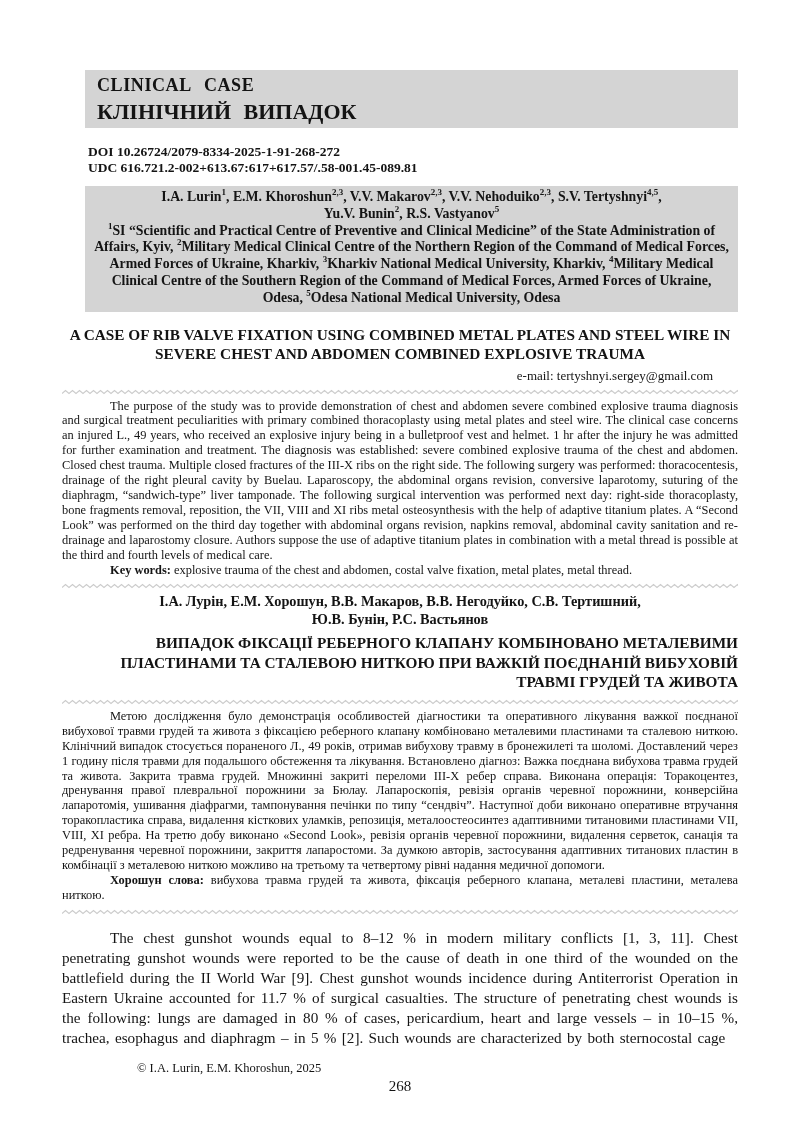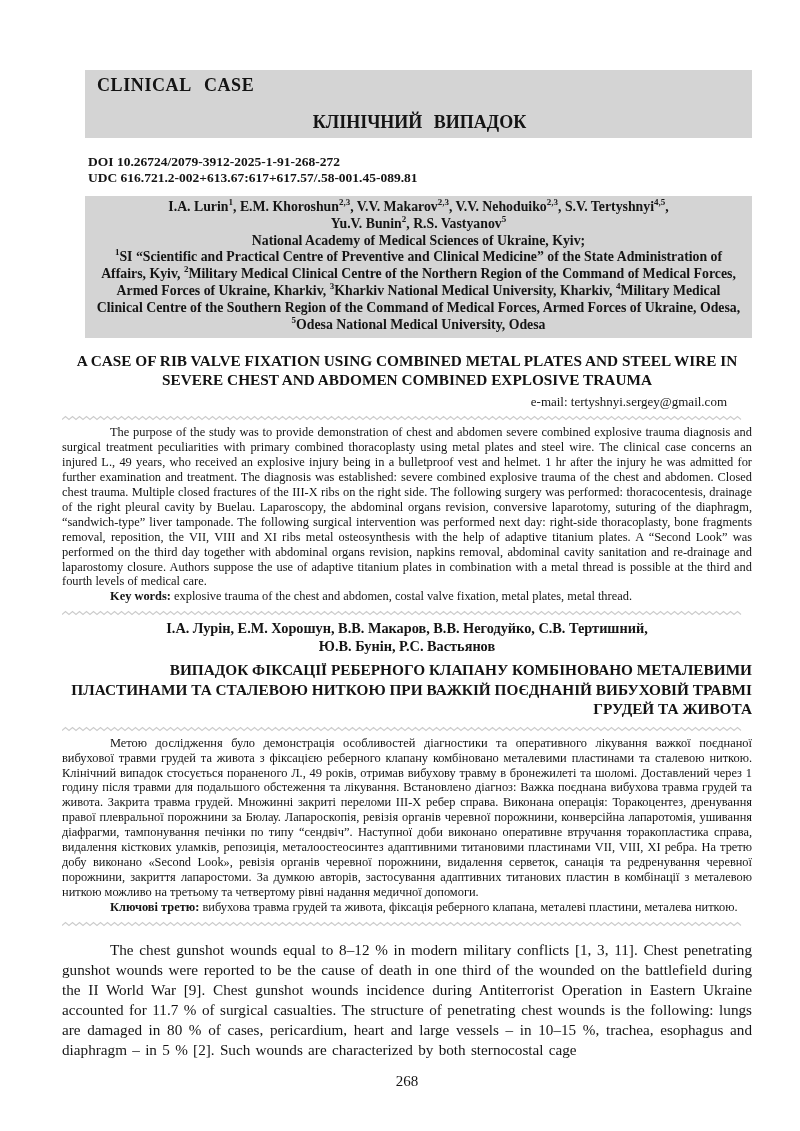--- a/index.html
+++ b/index.html
@@ -10,36 +10,36 @@
   html,body{margin:0;padding:0;background:#ffffff;}
   body{
     width:800px;height:1131px;
     font-family:"Liberation Serif","DejaVu Serif",serif;
     color:var(--ink);
     -webkit-font-smoothing:antialiased;
   }
   .page{
     box-sizing:border-box;
     width:800px;height:1131px;
-    padding:70px 48px 0 62px;
+    padding:70px 62px 0 62px;
     overflow:hidden;
   }
   
   .band{
     background:var(--band-bg);
     margin-left:23px;
     padding:5px 10px 6px 12px;
   }
   .band-en{
     font-weight:bold;font-size:18px;line-height:21px;
     letter-spacing:.6px;word-spacing:8px;
   }
   .band-ua{
-    font-weight:bold;font-size:18px;line-height:20px;
-    text-align:center;word-spacing:7px;margin-top:16px;
+    font-weight:bold;font-size:22px;line-height:20px;
+    text-align:left;word-spacing:7px;margin-top:6px;
   }
   
   .meta{
     margin:16px 0 0 26px;
     font-weight:bold;font-size:13.5px;line-height:15.5px;
   }
   
   .authors-block{
     background:var(--band-bg);
     margin-left:23px;margin-top:11px;
@@ -103,28 +103,27 @@
 <body>
 
 <div class="page">
 
   <header class="band">
     <div class="band-en">CLINICAL CASE</div>
     <div class="band-ua">КЛІНІЧНИЙ ВИПАДОК</div>
   </header>
 
   <div class="meta">
-    <div>DOI 10.26724/2079-3912-2025-1-91-268-272</div>
+    <div>DOI 10.26724/2079-8334-2025-1-91-268-272</div>
     <div>UDC 616.721.2-002+613.67:617+617.57/.58-001.45-089.81</div>
   </div>
 
   <section class="authors-block">
     <div>I.A. Lurin<sup>1</sup>, E.M. Khoroshun<sup>2,3</sup>, V.V. Makarov<sup>2,3</sup>, V.V. Nehoduiko<sup>2,3</sup>, S.V. Tertyshnyi<sup>4,5</sup>,</div>
     <div>Yu.V. Bunin<sup>2</sup>, R.S. Vastyanov<sup>5</sup></div>
-    <div>National Academy of Medical Sciences of Ukraine, Kyiv;</div>
     <div><sup>1</sup>SI “Scientific and Practical Centre of Preventive and Clinical Medicine” of the State Administration of Affairs, Kyiv,  <sup>2</sup>Military Medical Clinical Centre of the Northern Region of the Command of Medical Forces, Armed Forces of Ukraine, Kharkiv,  <sup>3</sup>Kharkiv National Medical University, Kharkiv,  <sup>4</sup>Military Medical Clinical Centre of the Southern Region of the Command of Medical Forces, Armed Forces of Ukraine, Odesa,  <sup>5</sup>Odesa National Medical University, Odesa</div>
   </section>
 
   <h1 class="title-en">A CASE OF RIB VALVE FIXATION USING COMBINED METAL PLATES AND STEEL WIRE IN SEVERE CHEST AND ABDOMEN COMBINED EXPLOSIVE TRAUMA</h1>
 
   <div class="email">e-mail: tertyshnyi.sergey@gmail.com</div>
 
   <svg class="zigzag">
       <path d="M0 5.5 L3.5 2.5 L7 5.5 L10.5 2.5 L14 5.5 L17.5 2.5 L21 5.5 L24.5 2.5 L28 5.5 L31.5 2.5 L35 5.5 L38.5 2.5 L42 5.5 L45.5 2.5 L49 5.5 L52.5 2.5 L56 5.5 L59.5 2.5 L63 5.5 L66.5 2.5 L70 5.5 L73.5 2.5 L77 5.5 L80.5 2.5 L84 5.5 L87.5 2.5 L91 5.5 L94.5 2.5 L98 5.5 L101.5 2.5 L105 5.5 L108.5 2.5 L112 5.5 L115.5 2.5 L119 5.5 L122.5 2.5 L126 5.5 L129.5 2.5 L133 5.5 L136.5 2.5 L140 5.5 L143.5 2.5 L147 5.5 L150.5 2.5 L154 5.5 L157.5 2.5 L161 5.5 L164.5 2.5 L168 5.5 L171.5 2.5 L175 5.5 L178.5 2.5 L182 5.5 L185.5 2.5 L189 5.5 L192.5 2.5 L196 5.5 L199.5 2.5 L203 5.5 L206.5 2.5 L210 5.5 L213.5 2.5 L217 5.5 L220.5 2.5 L224 5.5 L227.5 2.5 L231 5.5 L234.5 2.5 L238 5.5 L241.5 2.5 L245 5.5 L248.5 2.5 L252 5.5 L255.5 2.5 L259 5.5 L262.5 2.5 L266 5.5 L269.5 2.5 L273 5.5 L276.5 2.5 L280 5.5 L283.5 2.5 L287 5.5 L290.5 2.5 L294 5.5 L297.5 2.5 L301 5.5 L304.5 2.5 L308 5.5 L311.5 2.5 L315 5.5 L318.5 2.5 L322 5.5 L325.5 2.5 L329 5.5 L332.5 2.5 L336 5.5 L339.5 2.5 L343 5.5 L346.5 2.5 L350 5.5 L353.5 2.5 L357 5.5 L360.5 2.5 L364 5.5 L367.5 2.5 L371 5.5 L374.5 2.5 L378 5.5 L381.5 2.5 L385 5.5 L388.5 2.5 L392 5.5 L395.5 2.5 L399 5.5 L402.5 2.5 L406 5.5 L409.5 2.5 L413 5.5 L416.5 2.5 L420 5.5 L423.5 2.5 L427 5.5 L430.5 2.5 L434 5.5 L437.5 2.5 L441 5.5 L444.5 2.5 L448 5.5 L451.5 2.5 L455 5.5 L458.5 2.5 L462 5.5 L465.5 2.5 L469 5.5 L472.5 2.5 L476 5.5 L479.5 2.5 L483 5.5 L486.5 2.5 L490 5.5 L493.5 2.5 L497 5.5 L500.5 2.5 L504 5.5 L507.5 2.5 L511 5.5 L514.5 2.5 L518 5.5 L521.5 2.5 L525 5.5 L528.5 2.5 L532 5.5 L535.5 2.5 L539 5.5 L542.5 2.5 L546 5.5 L549.5 2.5 L553 5.5 L556.5 2.5 L560 5.5 L563.5 2.5 L567 5.5 L570.5 2.5 L574 5.5 L577.5 2.5 L581 5.5 L584.5 2.5 L588 5.5 L591.5 2.5 L595 5.5 L598.5 2.5 L602 5.5 L605.5 2.5 L609 5.5 L612.5 2.5 L616 5.5 L619.5 2.5 L623 5.5 L626.5 2.5 L630 5.5 L633.5 2.5 L637 5.5 L640.5 2.5 L644 5.5 L647.5 2.5 L651 5.5 L654.5 2.5 L658 5.5 L661.5 2.5 L665 5.5 L668.5 2.5 L672 5.5 L675.5 2.5 L679 5.5" fill="none" stroke="#cccccc" stroke-width="1.1"></path>
     </svg>
@@ -141,26 +140,27 @@
     <div>Ю.В. Бунін, Р.С. Вастьянов</div>
   </section>
 
   <h2 class="title-ua">ВИПАДОК ФІКСАЦІЇ РЕБЕРНОГО КЛАПАНУ КОМБІНОВАНО МЕТАЛЕВИМИ ПЛАСТИНАМИ ТА СТАЛЕВОЮ НИТКОЮ ПРИ ВАЖКІЙ ПОЄДНАНІЙ ВИБУХОВІЙ ТРАВМІ ГРУДЕЙ ТА ЖИВОТА</h2>
 
   <svg class="zigzag">
       <path d="M0 5.5 L3.5 2.5 L7 5.5 L10.5 2.5 L14 5.5 L17.5 2.5 L21 5.5 L24.5 2.5 L28 5.5 L31.5 2.5 L35 5.5 L38.5 2.5 L42 5.5 L45.5 2.5 L49 5.5 L52.5 2.5 L56 5.5 L59.5 2.5 L63 5.5 L66.5 2.5 L70 5.5 L73.5 2.5 L77 5.5 L80.5 2.5 L84 5.5 L87.5 2.5 L91 5.5 L94.5 2.5 L98 5.5 L101.5 2.5 L105 5.5 L108.5 2.5 L112 5.5 L115.5 2.5 L119 5.5 L122.5 2.5 L126 5.5 L129.5 2.5 L133 5.5 L136.5 2.5 L140 5.5 L143.5 2.5 L147 5.5 L150.5 2.5 L154 5.5 L157.5 2.5 L161 5.5 L164.5 2.5 L168 5.5 L171.5 2.5 L175 5.5 L178.5 2.5 L182 5.5 L185.5 2.5 L189 5.5 L192.5 2.5 L196 5.5 L199.5 2.5 L203 5.5 L206.5 2.5 L210 5.5 L213.5 2.5 L217 5.5 L220.5 2.5 L224 5.5 L227.5 2.5 L231 5.5 L234.5 2.5 L238 5.5 L241.5 2.5 L245 5.5 L248.5 2.5 L252 5.5 L255.5 2.5 L259 5.5 L262.5 2.5 L266 5.5 L269.5 2.5 L273 5.5 L276.5 2.5 L280 5.5 L283.5 2.5 L287 5.5 L290.5 2.5 L294 5.5 L297.5 2.5 L301 5.5 L304.5 2.5 L308 5.5 L311.5 2.5 L315 5.5 L318.5 2.5 L322 5.5 L325.5 2.5 L329 5.5 L332.5 2.5 L336 5.5 L339.5 2.5 L343 5.5 L346.5 2.5 L350 5.5 L353.5 2.5 L357 5.5 L360.5 2.5 L364 5.5 L367.5 2.5 L371 5.5 L374.5 2.5 L378 5.5 L381.5 2.5 L385 5.5 L388.5 2.5 L392 5.5 L395.5 2.5 L399 5.5 L402.5 2.5 L406 5.5 L409.5 2.5 L413 5.5 L416.5 2.5 L420 5.5 L423.5 2.5 L427 5.5 L430.5 2.5 L434 5.5 L437.5 2.5 L441 5.5 L444.5 2.5 L448 5.5 L451.5 2.5 L455 5.5 L458.5 2.5 L462 5.5 L465.5 2.5 L469 5.5 L472.5 2.5 L476 5.5 L479.5 2.5 L483 5.5 L486.5 2.5 L490 5.5 L493.5 2.5 L497 5.5 L500.5 2.5 L504 5.5 L507.5 2.5 L511 5.5 L514.5 2.5 L518 5.5 L521.5 2.5 L525 5.5 L528.5 2.5 L532 5.5 L535.5 2.5 L539 5.5 L542.5 2.5 L546 5.5 L549.5 2.5 L553 5.5 L556.5 2.5 L560 5.5 L563.5 2.5 L567 5.5 L570.5 2.5 L574 5.5 L577.5 2.5 L581 5.5 L584.5 2.5 L588 5.5 L591.5 2.5 L595 5.5 L598.5 2.5 L602 5.5 L605.5 2.5 L609 5.5 L612.5 2.5 L616 5.5 L619.5 2.5 L623 5.5 L626.5 2.5 L630 5.5 L633.5 2.5 L637 5.5 L640.5 2.5 L644 5.5 L647.5 2.5 L651 5.5 L654.5 2.5 L658 5.5 L661.5 2.5 L665 5.5 L668.5 2.5 L672 5.5 L675.5 2.5 L679 5.5" fill="none" stroke="#cccccc" stroke-width="1.1"></path>
     </svg>
 
   <p class="abstract">Метою дослідження було демонстрація особливостей діагностики та оперативного лікування важкої поєднаної вибухової травми грудей та живота з фіксацією реберного клапану комбіновано металевими пластинами та сталевою ниткою. Клінічний випадок стосується пораненого Л., 49 років, отримав вибухову травму в бронежилеті та шоломі. Доставлений через 1 годину після травми для подальшого обстеження та лікування. Встановлено діагноз: Важка поєднана вибухова травма грудей та живота. Закрита травма грудей. Множинні закриті переломи III-X ребер справа. Виконана операція: Торакоцентез, дренування правої плевральної порожнини за Бюлау. Лапароскопія, ревізія органів черевної порожнини, конверсійна лапаротомія, ушивання діафрагми, тампонування печінки по типу “сендвіч”. Наступної доби виконано оперативне втручання торакопластика справа, видалення кісткових уламків, репозиція, металоостеосинтез адаптивними титановими пластинами VII, VIII, XI ребра. На третю добу виконано «Second Look», ревізія органів черевної порожнини, видалення серветок, санація та редренування черевної порожнини, закриття лапаростоми. За думкою авторів, застосування адаптивних титанових пластин в комбінації з металевою ниткою можливо на третьому та четвертому рівні надання медичної допомоги.</p>
-  <p class="keywords"><span class="kw-label">Ключові третю:</span> <span>вибухова травма грудей та живота, фіксація реберного клапана, металеві пластини, металева ниткою.</span></p>
+  <p class="keywords"><span class="kw-label">Хорошун слова:</span> <span>вибухова травма грудей та живота, фіксація реберного клапана, металеві пластини, металева ниткою.</span></p>
 
   <svg class="zigzag">
       <path d="M0 5.5 L3.5 2.5 L7 5.5 L10.5 2.5 L14 5.5 L17.5 2.5 L21 5.5 L24.5 2.5 L28 5.5 L31.5 2.5 L35 5.5 L38.5 2.5 L42 5.5 L45.5 2.5 L49 5.5 L52.5 2.5 L56 5.5 L59.5 2.5 L63 5.5 L66.5 2.5 L70 5.5 L73.5 2.5 L77 5.5 L80.5 2.5 L84 5.5 L87.5 2.5 L91 5.5 L94.5 2.5 L98 5.5 L101.5 2.5 L105 5.5 L108.5 2.5 L112 5.5 L115.5 2.5 L119 5.5 L122.5 2.5 L126 5.5 L129.5 2.5 L133 5.5 L136.5 2.5 L140 5.5 L143.5 2.5 L147 5.5 L150.5 2.5 L154 5.5 L157.5 2.5 L161 5.5 L164.5 2.5 L168 5.5 L171.5 2.5 L175 5.5 L178.5 2.5 L182 5.5 L185.5 2.5 L189 5.5 L192.5 2.5 L196 5.5 L199.5 2.5 L203 5.5 L206.5 2.5 L210 5.5 L213.5 2.5 L217 5.5 L220.5 2.5 L224 5.5 L227.5 2.5 L231 5.5 L234.5 2.5 L238 5.5 L241.5 2.5 L245 5.5 L248.5 2.5 L252 5.5 L255.5 2.5 L259 5.5 L262.5 2.5 L266 5.5 L269.5 2.5 L273 5.5 L276.5 2.5 L280 5.5 L283.5 2.5 L287 5.5 L290.5 2.5 L294 5.5 L297.5 2.5 L301 5.5 L304.5 2.5 L308 5.5 L311.5 2.5 L315 5.5 L318.5 2.5 L322 5.5 L325.5 2.5 L329 5.5 L332.5 2.5 L336 5.5 L339.5 2.5 L343 5.5 L346.5 2.5 L350 5.5 L353.5 2.5 L357 5.5 L360.5 2.5 L364 5.5 L367.5 2.5 L371 5.5 L374.5 2.5 L378 5.5 L381.5 2.5 L385 5.5 L388.5 2.5 L392 5.5 L395.5 2.5 L399 5.5 L402.5 2.5 L406 5.5 L409.5 2.5 L413 5.5 L416.5 2.5 L420 5.5 L423.5 2.5 L427 5.5 L430.5 2.5 L434 5.5 L437.5 2.5 L441 5.5 L444.5 2.5 L448 5.5 L451.5 2.5 L455 5.5 L458.5 2.5 L462 5.5 L465.5 2.5 L469 5.5 L472.5 2.5 L476 5.5 L479.5 2.5 L483 5.5 L486.5 2.5 L490 5.5 L493.5 2.5 L497 5.5 L500.5 2.5 L504 5.5 L507.5 2.5 L511 5.5 L514.5 2.5 L518 5.5 L521.5 2.5 L525 5.5 L528.5 2.5 L532 5.5 L535.5 2.5 L539 5.5 L542.5 2.5 L546 5.5 L549.5 2.5 L553 5.5 L556.5 2.5 L560 5.5 L563.5 2.5 L567 5.5 L570.5 2.5 L574 5.5 L577.5 2.5 L581 5.5 L584.5 2.5 L588 5.5 L591.5 2.5 L595 5.5 L598.5 2.5 L602 5.5 L605.5 2.5 L609 5.5 L612.5 2.5 L616 5.5 L619.5 2.5 L623 5.5 L626.5 2.5 L630 5.5 L633.5 2.5 L637 5.5 L640.5 2.5 L644 5.5 L647.5 2.5 L651 5.5 L654.5 2.5 L658 5.5 L661.5 2.5 L665 5.5 L668.5 2.5 L672 5.5 L675.5 2.5 L679 5.5" fill="none" stroke="#cccccc" stroke-width="1.1"></path>
     </svg>
 
 
   <p class="bodytext">The chest gunshot wounds equal to 8–12 % in modern military conflicts [1, 3, 11]. Chest penetrating gunshot wounds were reported to be the cause of death in one third of the wounded on the battlefield during the II World War [9]. Chest gunshot wounds incidence during Antiterrorist Operation in Eastern Ukraine accounted for 11.7 % of surgical casualties. The structure of penetrating chest wounds is the following: lungs are damaged in 80 % of cases, pericardium, heart and large vessels – in 10–15 %, trachea, esophagus and diaphragm – in 5 % [2]. Such wounds are characterized by both sternocostal cage</p>
 
   <footer class="footer">
+    <div class="copyright">©  I.A. Lurin, E.M. Khoroshun, 2025</div>
     <div class="pagenum">268</div>
   </footer>
 
 </div>
 
 </body></html>

